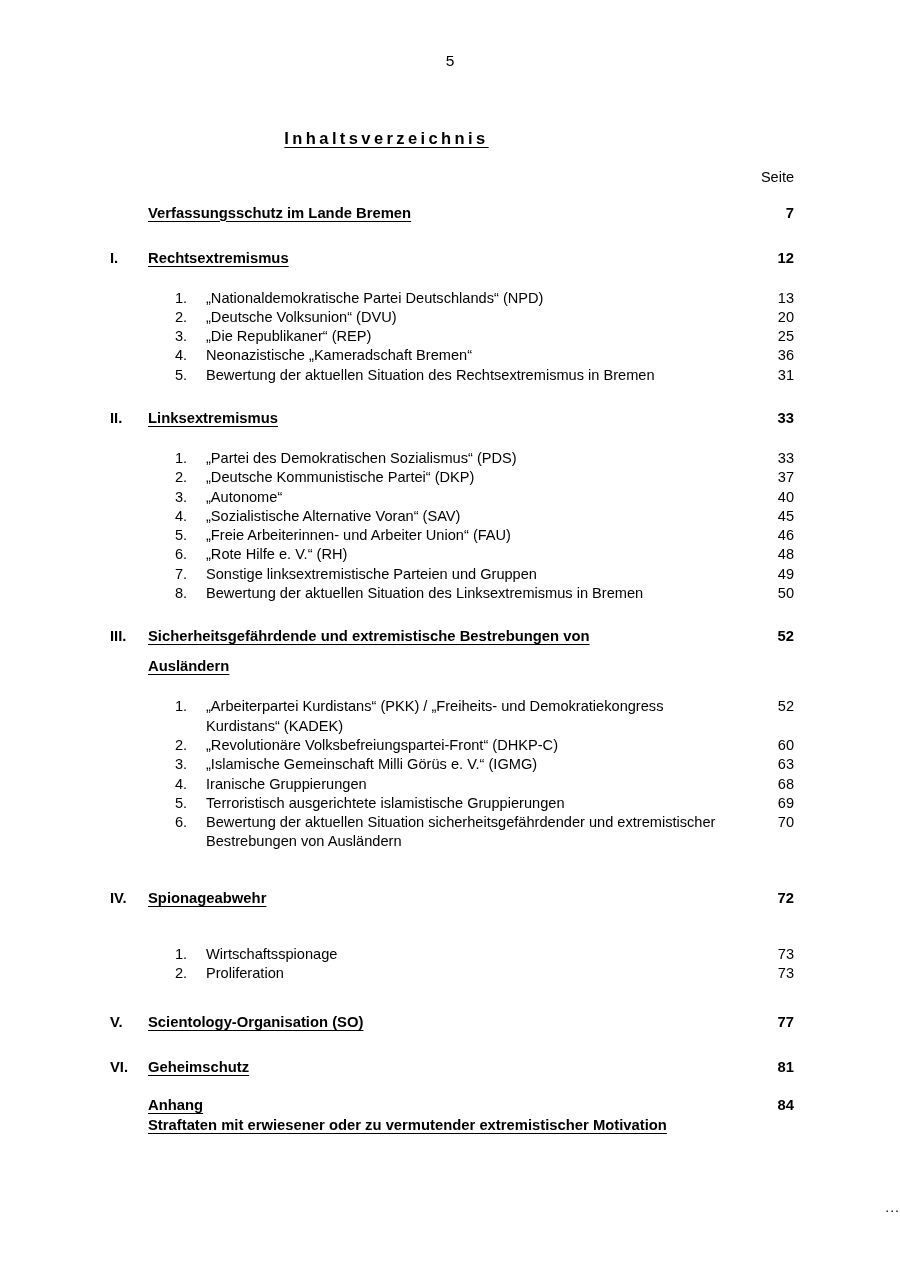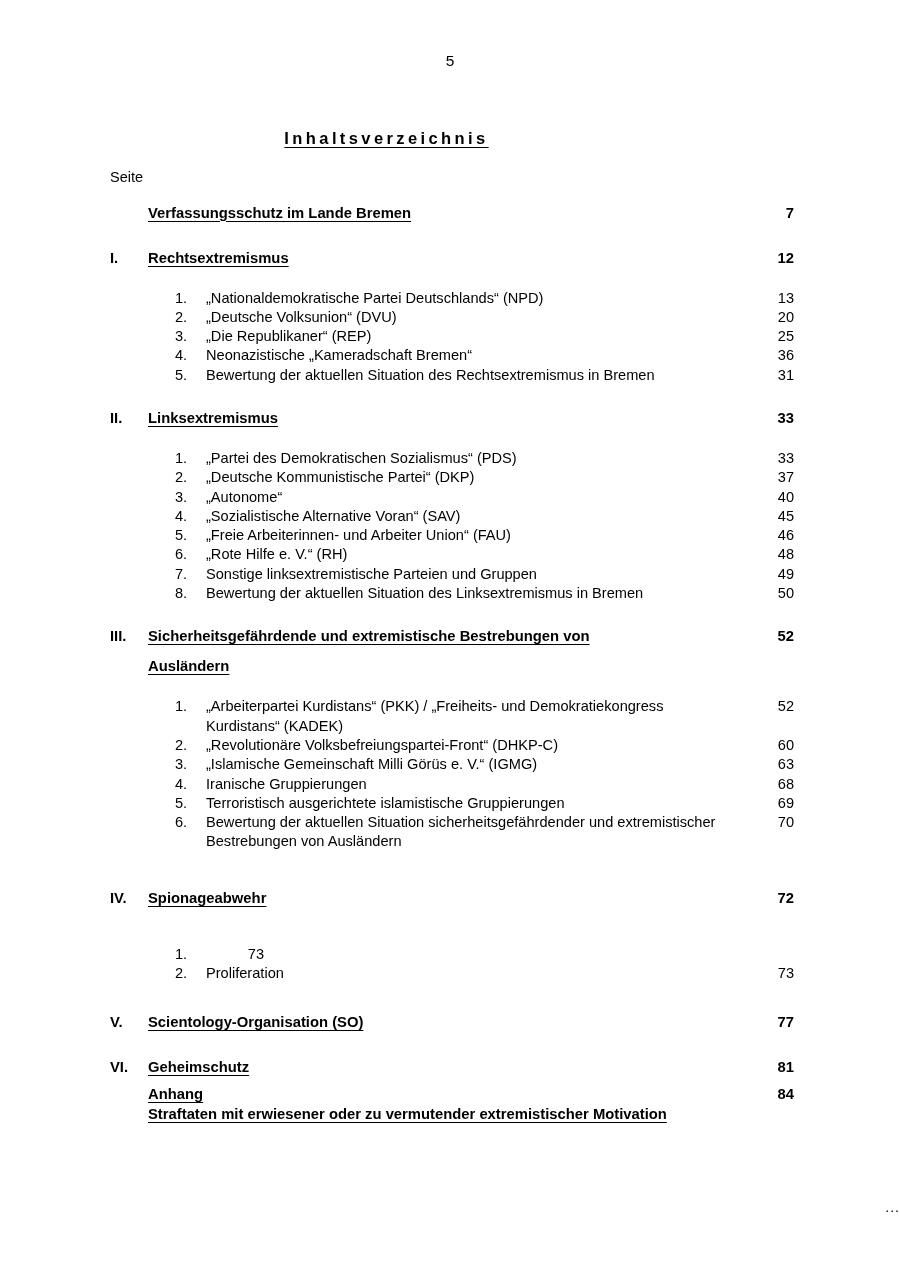--- a/index.html
+++ b/index.html
@@ -52,21 +52,21 @@
 
   
   .content {
     position: absolute;
     top: 170px;
     left: 110px;
     width: 686px;
   }
 
   .seite-row {
-    text-align: left;
+    text-align: right;
     font-size: 14.5px;
     line-height: 1;
     padding-right: 2px;
     margin-bottom: 19px;
   }
 
   
   .row {
     display: flex;
     align-items: flex-start;
@@ -338,20 +338,21 @@
       <div class="text-col">
         <span class="heading-line"><span class="u">Spionageabwehr</span></span>
       </div>
       <div class="page-col">72</div>
     </div>
 
     <div class="subitems" style="margin-top:37px;">
       <div class="subrow">
         <div class="sub-indent"></div>
         <div class="sub-num">1.</div>
+        <div class="sub-text">Wirtschaftsspionage</div>
         <div class="page-col">73</div>
       </div>
       <div class="subrow">
         <div class="sub-indent"></div>
         <div class="sub-num">2.</div>
         <div class="sub-text">Proliferation</div>
         <div class="page-col">73</div>
       </div>
     </div>
 
@@ -364,21 +365,21 @@
     </div>
 
     <div class="row major" style="margin-top:26px;">
       <div class="num-col">VI.</div>
       <div class="text-col">
         <span class="heading-line"><span class="u">Geheimschutz</span></span>
       </div>
       <div class="page-col">81</div>
     </div>
 
-    <div class="row major" style="margin-top:8px;">
+    <div class="row major" style="margin-top:19px;">
       <div class="num-col"></div>
       <div class="text-col">
         <span class="heading-line"><span class="u">Anhang</span></span>
         <span class="heading-line" style="margin-top:1px;"><span class="u">Straftaten mit erwiesener oder zu vermutender extremistischer Motivation</span></span>
       </div>
       <div class="page-col">84</div>
     </div>
 
   </div>
 

